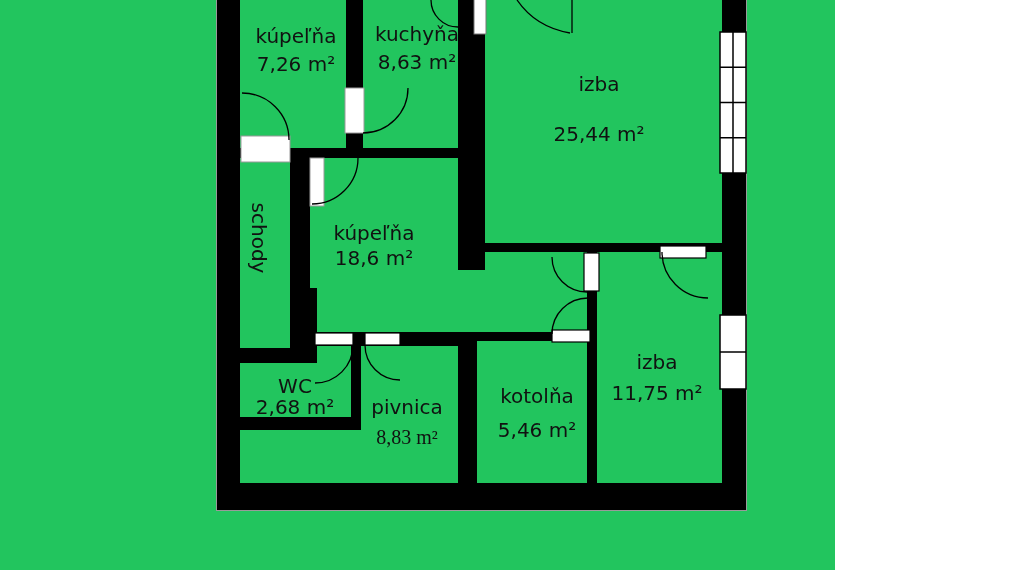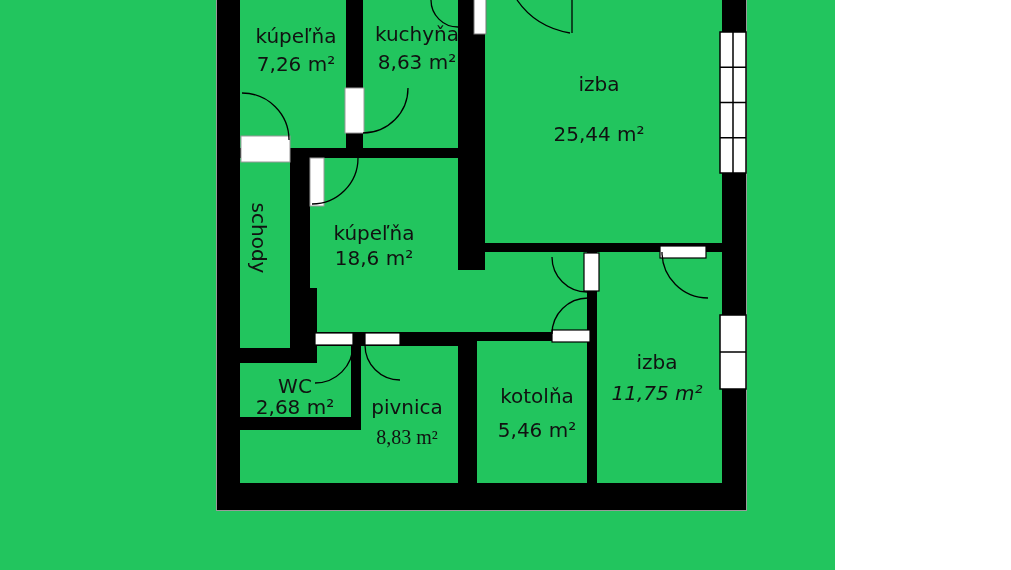--- a/index.html
+++ b/index.html
@@ -155,17 +155,17 @@
       <span class="room-area" style="margin-top:10px;font-family:Liberation Serif, serif;">8,83 m²</span>
     </div>
 
     <div class="room-label" style="left:537px;top:413px;">
       <span class="room-name">kotolňa</span>
       <span class="room-area" style="margin-top:14px;text-align:center;">5,46 m²</span>
     </div>
 
     <div class="room-label" style="left:657px;top:377px;">
       <span class="room-name">izba</span>
-      <span class="room-area" style="margin-top:11px;font-style:italic;">11,75 m²</span>
+      <span class="room-area" style="margin-top:11px;">11,75 m²</span>
     </div>
 
   </div>
 </div>
 
 </body></html>

